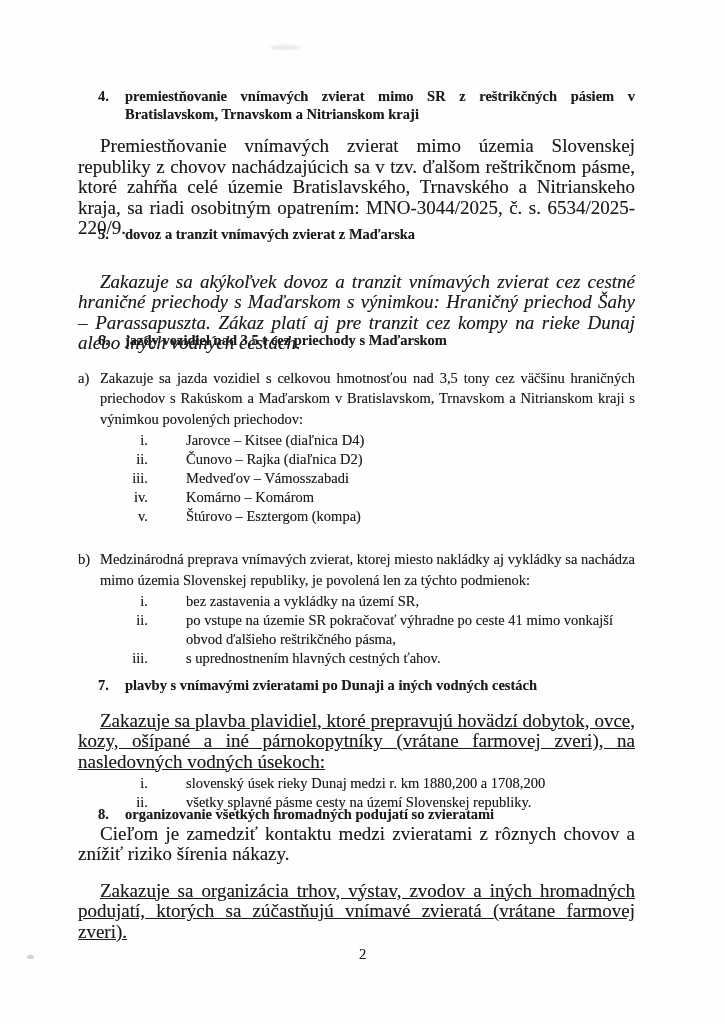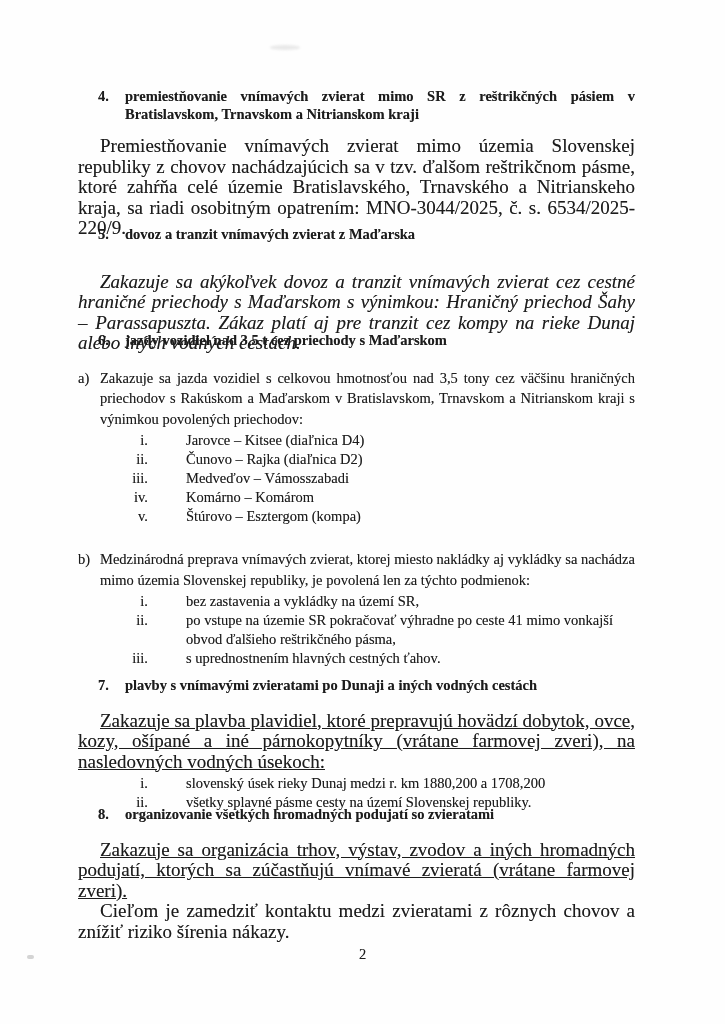--- a/index.html
+++ b/index.html
@@ -152,20 +152,20 @@
         <span class="rtext">všetky splavné pásme cesty na území Slovenskej republiky.</span>
       </div>
     </div>
   </div>
 
   <div class="sec" style="top:806px;">
     <div class="sec-heading">
       <span class="hnum">8.</span>
       <span class="htext">organizovanie všetkých hromadných podujatí so zvieratami</span>
     </div>
+    <p class="para">Cieľom je zamedziť kontaktu medzi zvieratami z rôznych chovov a znížiť riziko šírenia nákazy.</p>
     <p class="para mt16">Zakazuje sa organizácia trhov, výstav, zvodov a iných hromadných podujatí, ktorých sa zúčastňujú vnímavé zvieratá (vrátane farmovej zveri).</p>
-    <p class="para">Cieľom je zamedziť kontaktu medzi zvieratami z rôznych chovov a znížiť riziko šírenia nákazy.</p>
   </div>
 
   <div class="page-number">2</div>
   <div class="dot-artifact"></div>
 
 </div>
 
 </body></html>

